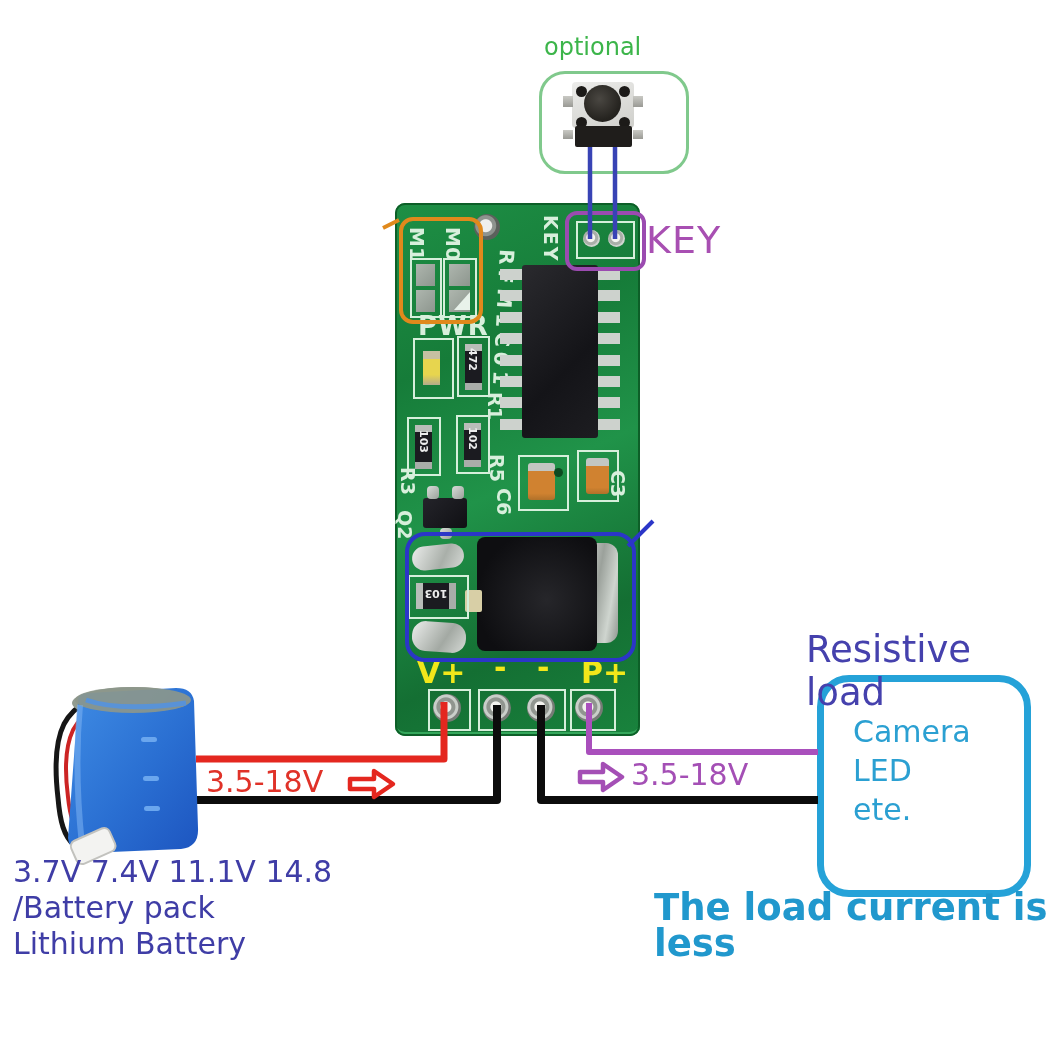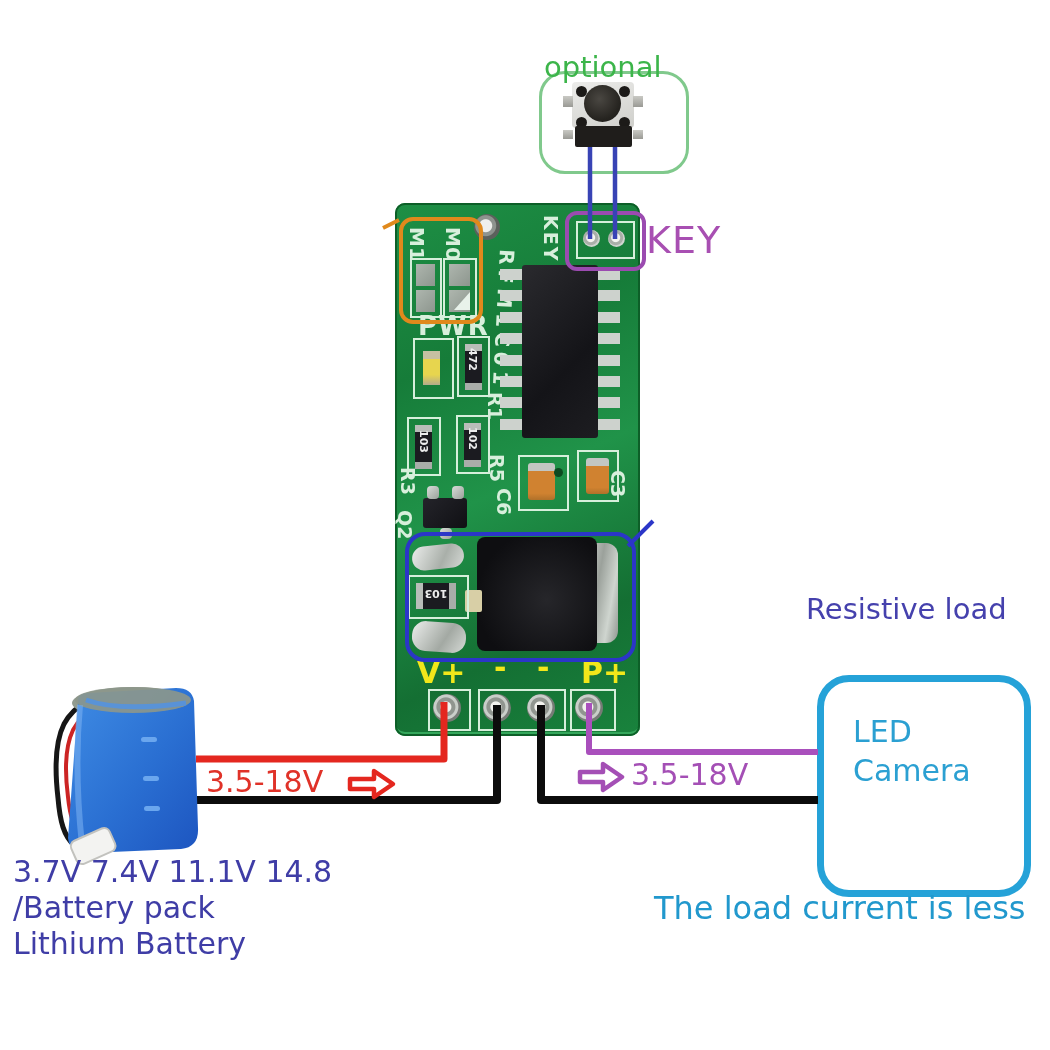--- a/index.html
+++ b/index.html
@@ -26,27 +26,27 @@
   .pinstrip{position:absolute;width:23px;height:170px;
         background:repeating-linear-gradient(180deg,#cdd2cd 0 11px,rgba(0,0,0,0) 11px 21.4px);}
   .ylabel{position:absolute;color:#f2e71a;font-weight:bold;font-size:30px;line-height:1;}
   
   .box-orange{position:absolute;left:399px;top:217px;width:76px;height:99px;border:4px solid #e0891c;border-radius:14px;}
   .box-purple{position:absolute;left:565px;top:211px;width:73px;height:52px;border:4px solid #9b4bb0;border-radius:12px;}
   .box-blue{position:absolute;left:405px;top:532px;width:223px;height:122px;border:4px solid #2b36c8;border-radius:20px;}
   .box-green{position:absolute;left:539px;top:71px;width:144px;height:97px;border:3px solid #80c98c;border-radius:26px;background:#fff;}
   .box-cyan{position:absolute;left:817px;top:675px;width:200px;height:208px;border:7px solid #25a2d8;border-radius:32px;background:#fff;}
   
-  .t-optional{position:absolute;left:544px;top:50px;font-size:29px;color:#3cb54a;}
+  .t-optional{position:absolute;left:544px;top:33px;font-size:24px;color:#3cb54a;}
   .t-key{position:absolute;left:646px;top:218px;font-size:38px;color:#a84fb2;letter-spacing:1px;}
-  .t-resload{position:absolute;left:806px;top:592px;font-size:29px;color:#4541ad;text-align:right;}
+  .t-resload{position:absolute;left:806px;top:628px;font-size:37px;color:#4541ad;}
   .t-vin{position:absolute;left:206px;top:764px;font-size:30px;color:#e03228;}
   .t-vout{position:absolute;left:631px;top:757px;font-size:30px;color:#a44fb5;}
   .t-loaditems{position:absolute;left:853px;top:712px;font-size:30px;line-height:39px;color:#2ba0d2;}
-  .t-note{position:absolute;left:654px;top:890px;font-size:32px;line-height:36px;color:#2198cd;}
+  .t-note{position:absolute;left:654px;top:890px;font-size:37px;line-height:36px;color:#2198cd;font-weight:bold;}
   .t-batt{position:absolute;left:13px;top:854px;font-size:30px;line-height:36px;color:#3f3da6;}
   
   .btn-plate{position:absolute;left:572px;top:82px;width:62px;height:46px;border-radius:4px;
              background:linear-gradient(160deg,#ececea,#cfcfcb);}
   .btn-dot{position:absolute;width:11px;height:11px;border-radius:50%;background:#1c1a18;}
   .btn-cap{position:absolute;left:584px;top:85px;width:37px;height:37px;border-radius:50%;
            background:radial-gradient(circle at 42% 38%,#4a4742,#262420 65%,#1a1816);}
   .btn-base{position:absolute;left:575px;top:126px;width:57px;height:21px;border-radius:2px;background:#1f1d1b;}
   .btn-leg{position:absolute;background:linear-gradient(180deg,#c9c9c4,#9a9a95);}
 </style>
@@ -214,22 +214,23 @@
     <div class="btn-base"></div>
   </div>
 
   <div class="t-optional">optional</div>
   <div class="t-key">KEY</div>
   <div class="t-resload">Resistive load</div>
   <div class="t-vin">3.5-18V</div>
   <div class="t-vout">3.5-18V</div>
 
   <div class="t-loaditems">
+    <div>Camera</div>
     <div>LED</div>
-    <div>Camera</div>
+    <div>ete.</div>
   </div>
 
   <div class="t-note">
     <div>The load current is less</div>
   </div>
 
   <div class="t-batt">
     <div>3.7V 7.4V 11.1V 14.8</div>
     <div>/Battery pack</div>
     <div>Lithium Battery</div>

